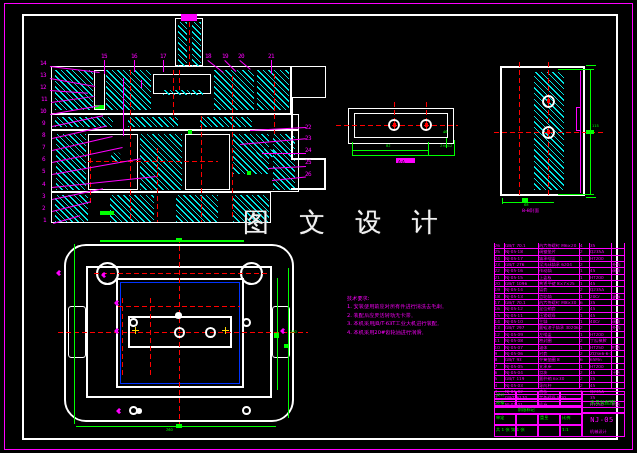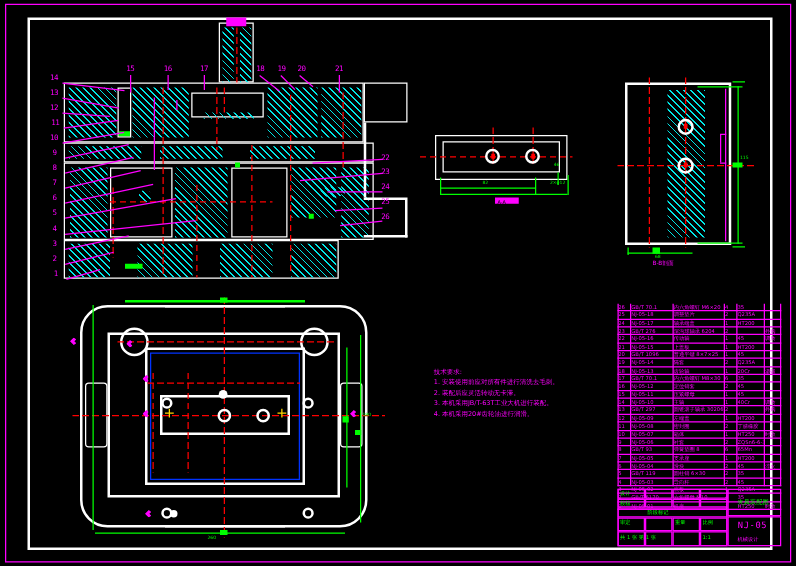--- a/index.html
+++ b/index.html
@@ -303,20 +303,21 @@
     <div class="abs gline" style="left:18px;top:188px;width:200px;height:1px;"></div>
     <div class="abs gline" style="left:118px;top:186px;width:6px;height:4px;"></div>
     <div class="abs gline" style="left:219px;top:40px;width:1px;height:112px;"></div>
     <div class="abs gline" style="left:216px;top:95px;width:5px;height:5px;"></div>
     <div class="abs gline" style="left:230px;top:30px;width:1px;height:150px;"></div>
     <div class="abs gline" style="left:226px;top:106px;width:5px;height:4px;"></div>
     <div class="dimtxt" style="left:108px;top:190px;">260</div>
     <div class="dimtxt" style="left:232px;top:92px;">180</div>
   </div>
 
+  <div class="abs" id="watermark">图 文 设 计</div>
 
   <div class="abs" id="notes">
     <div class="nline">技术要求:</div>
     <div class="nline">1. 安装使用前应对所有件进行清洗去毛刺。</div>
     <div class="nline">2. 装配后应灵活转动无卡滞。</div>
     <div class="nline">3. 本机采用JB/T-63T工业大机进行装配。</div>
     <div class="nline">4. 本机采用20#齿轮油进行润滑。</div>
   </div>
 
   <div class="abs" id="parts-table">

